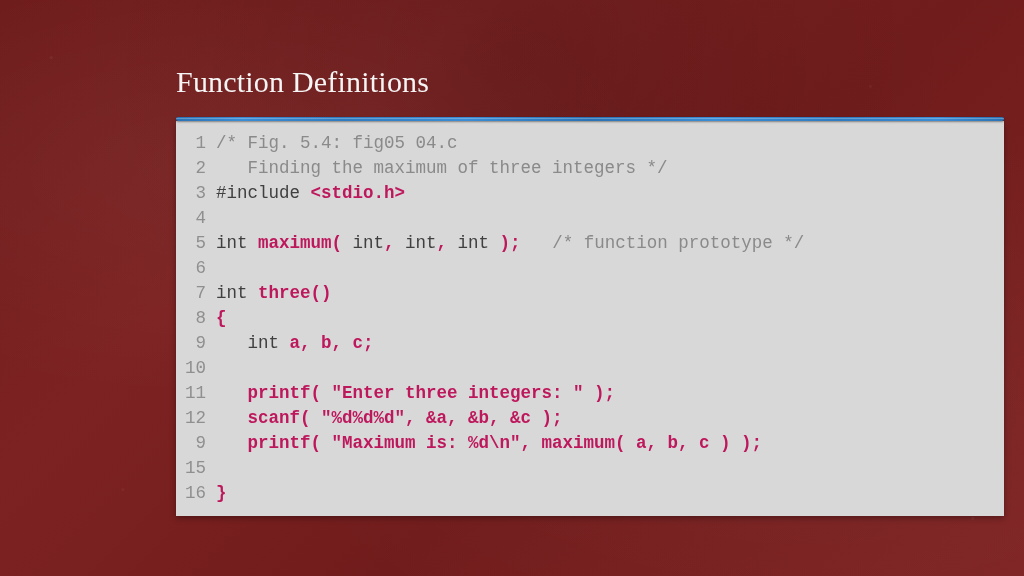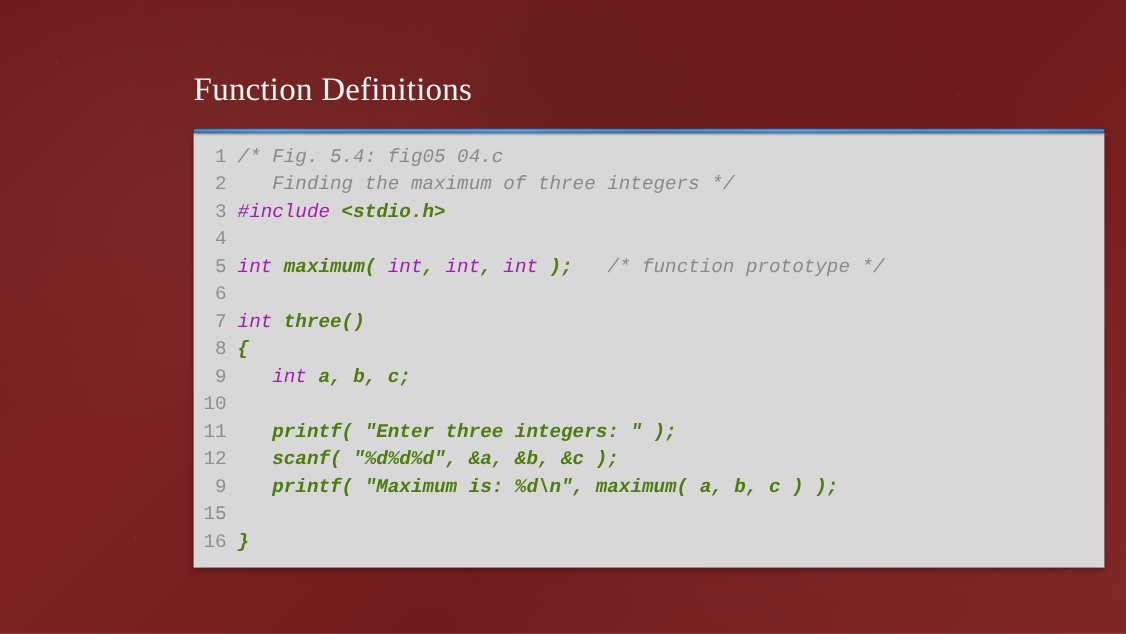--- a/index.html
+++ b/index.html
@@ -71,24 +71,24 @@
     white-space: pre;
   }
   .ln {
     width: 40px;
     text-align: right;
     color: #8f8f8f;
     padding-right: 10px;
     flex: 0 0 40px;
     user-select: none;
   }
-  .code { flex: 1; font-style: italic; }
+  .code { flex: 1; }
   .cm  { color: #8a8a8a; }            
-  .kw  { color: #a21caf; }            
-  .bk  { color: #4d7c0f; font-weight: bold; } 
+  .kw  { color: #404040; }            
+  .bk  { color: #be185d; font-weight: bold; } 
   .pl  { color: #1e1e1e; }            
 </style>
 </head>
 <body>
 
 <div class="slide">
   <h1 class="title">Function Definitions</h1>
   <div class="rule"></div>
   <div class="code-block" id="code-block">
       <div class="line"><span class="ln">1</span><span class="code"><span class="cm">/* Fig. 5.4: fig05 04.c</span></span></div>

